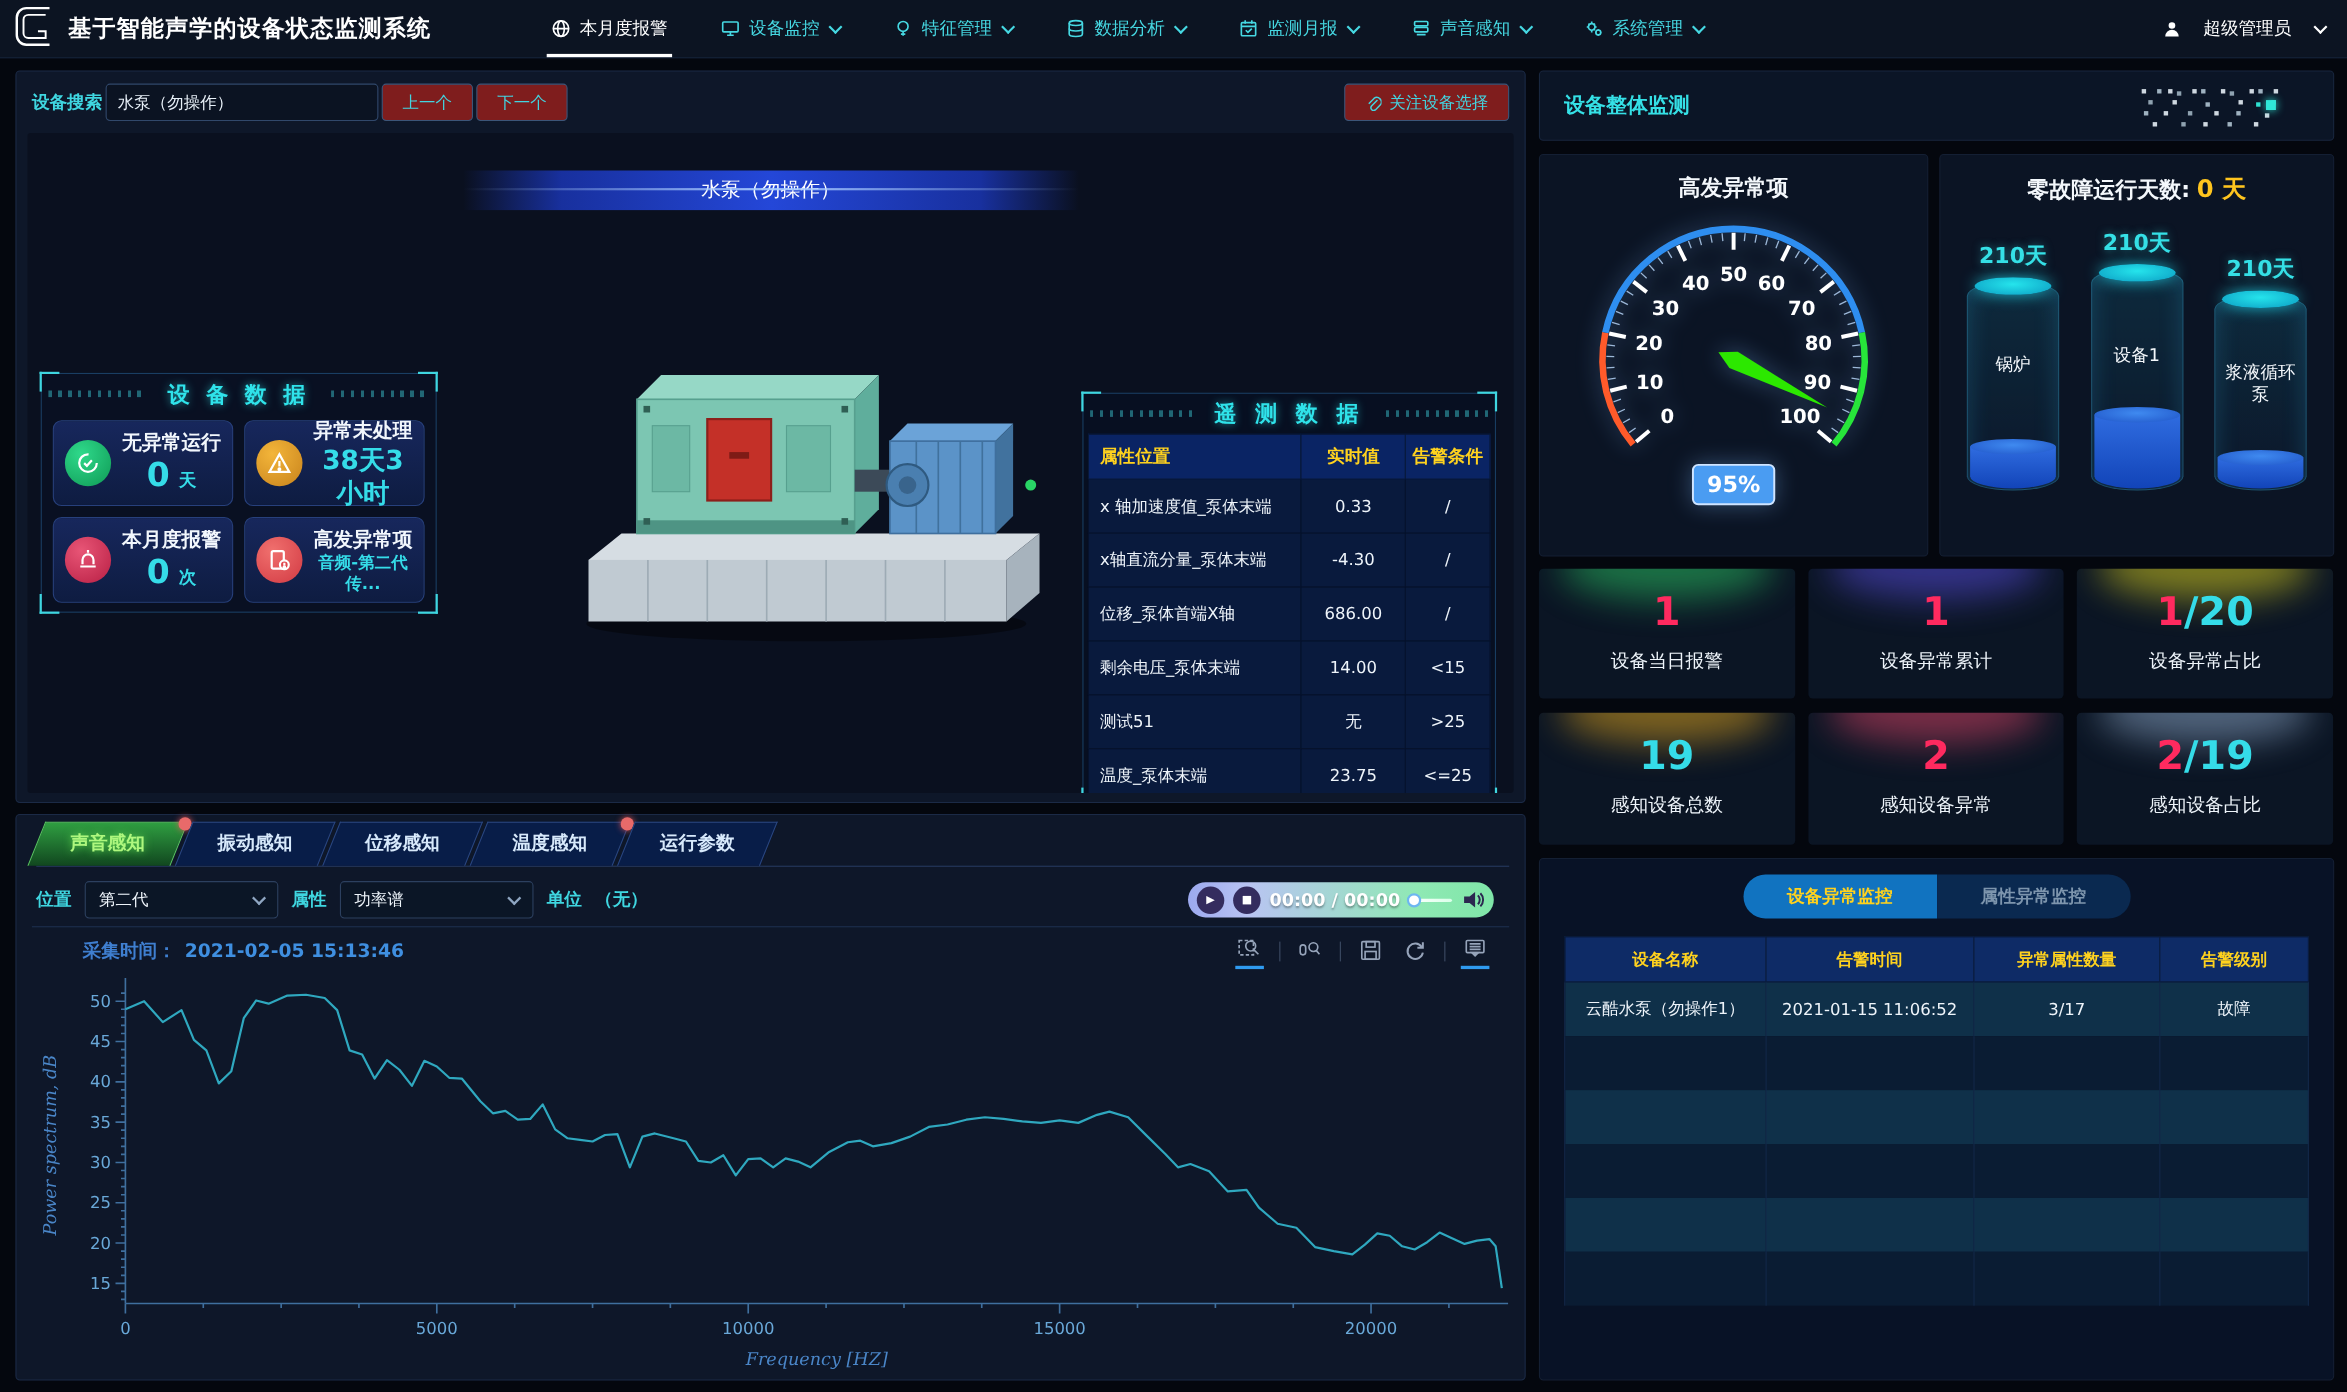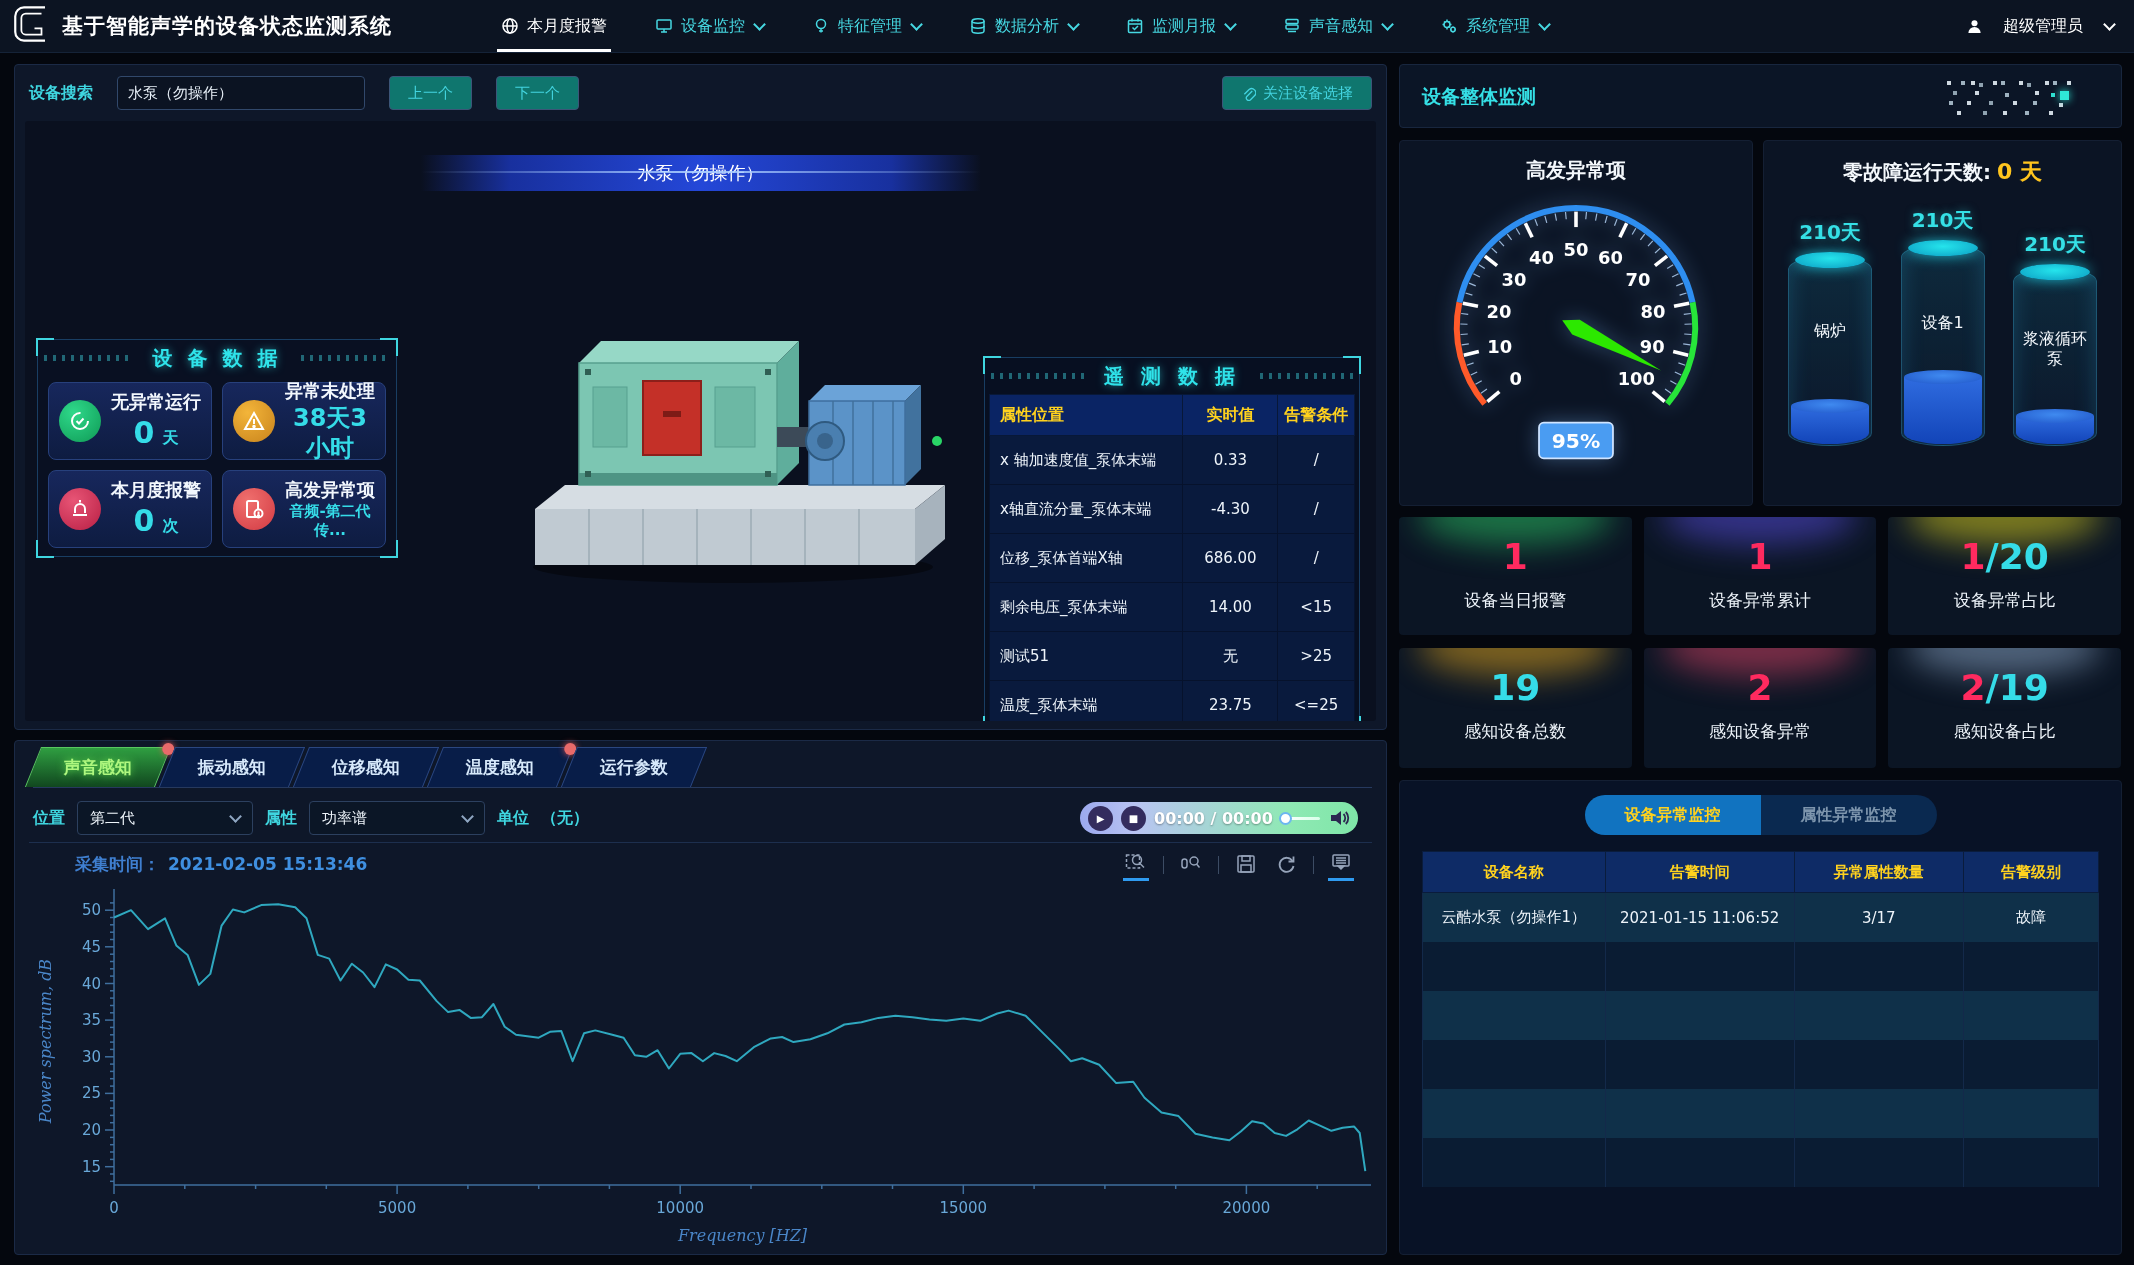--- a/index.html
+++ b/index.html
@@ -16,25 +16,25 @@
             cursor:pointer;position:relative;white-space:nowrap;}
   .nav-item.active{color:#fff;}
   .nav-item.active::after{content:"";position:absolute;left:20px;right:20px;bottom:0;height:3px;background:#fff;}
   .chev{display:inline-block;width:7px;height:7px;border-right:2px solid currentColor;border-bottom:2px solid currentColor;
         transform:rotate(45deg);margin-left:2px;margin-top:-4px;}
   .user{margin-left:auto;margin-right:20px;display:flex;align-items:center;gap:20px;color:#fff;font-size:16px;cursor:pointer;}
 
   
   .panel{position:absolute;background:#0e1729;border:1px solid #1b2a46;border-radius:4px;}
   #panel-scene{left:14px;top:64px;width:1371px;height:664px;}
-  .scene-toolbar{position:absolute;left:14px;right:14px;top:9px;height:38px;display:flex;align-items:center;gap:24px;}
+  .scene-toolbar{position:absolute;left:14px;right:14px;top:9px;height:38px;display:flex;align-items:center;gap:3px;}
   .lab-cyan{color:#3fd6e0;font-size:16px;font-weight:bold;white-space:nowrap;}
   .search-input{width:226px;height:32px;background:#0b1322;border:1px solid #31486b;border-radius:4px;
                 color:#e8f0f8;font-size:15px;padding:0 10px;font-family:inherit;}
-  .btn{height:34px;padding:0 18px;background:#0f766e;border:1px solid #3c5578;border-radius:4px;color:#43d4e0;
+  .btn{height:34px;padding:0 18px;background:#7f1d1d;border:1px solid #3c5578;border-radius:4px;color:#43d4e0;
        font-size:15px;display:flex;align-items:center;gap:7px;cursor:pointer;white-space:nowrap;}
   .btn-right{margin-left:auto;}
   .viewport{position:absolute;left:10px;right:10px;top:56px;bottom:8px;background:#0a101f;border-radius:3px;overflow:hidden;}
   .banner{position:absolute;left:50%;top:34px;transform:translateX(-50%);width:560px;height:36px;line-height:36px;
           text-align:center;color:#fff;font-size:18px;
           background:linear-gradient(90deg,rgba(18,34,150,0) 0%,#18309e 16%,#2447d8 50%,#18309e 84%,rgba(18,34,150,0) 100%);}
   .banner::after{content:"";position:absolute;left:0;right:0;top:16px;height:2px;
           background:linear-gradient(90deg,transparent,rgba(170,205,255,.95),transparent);}
 
   

